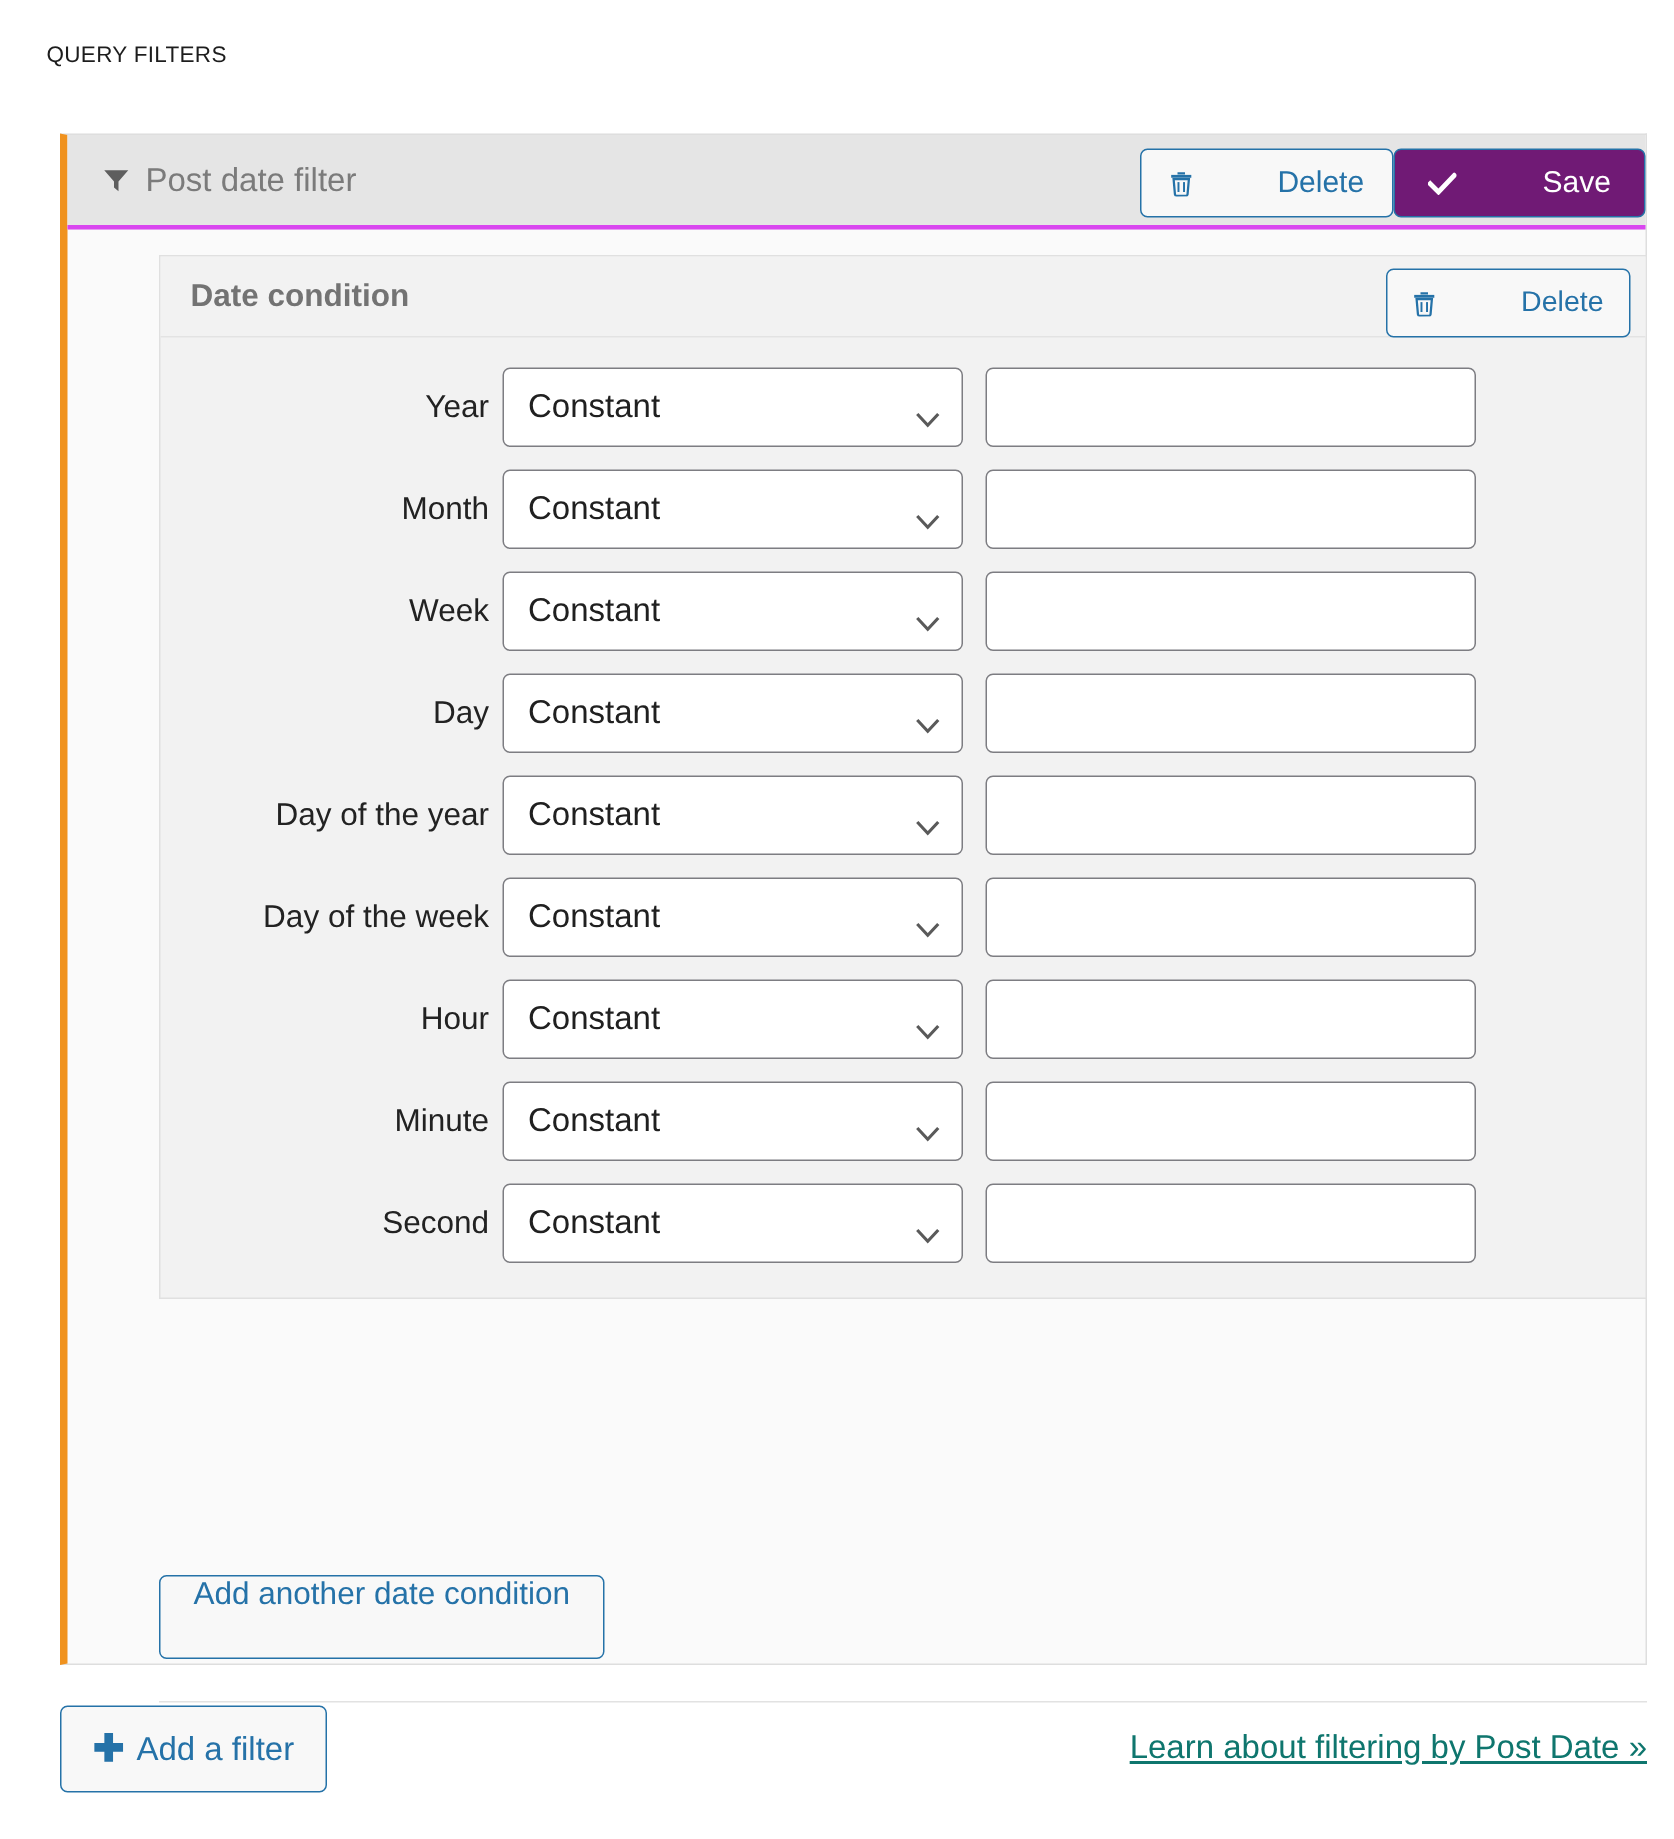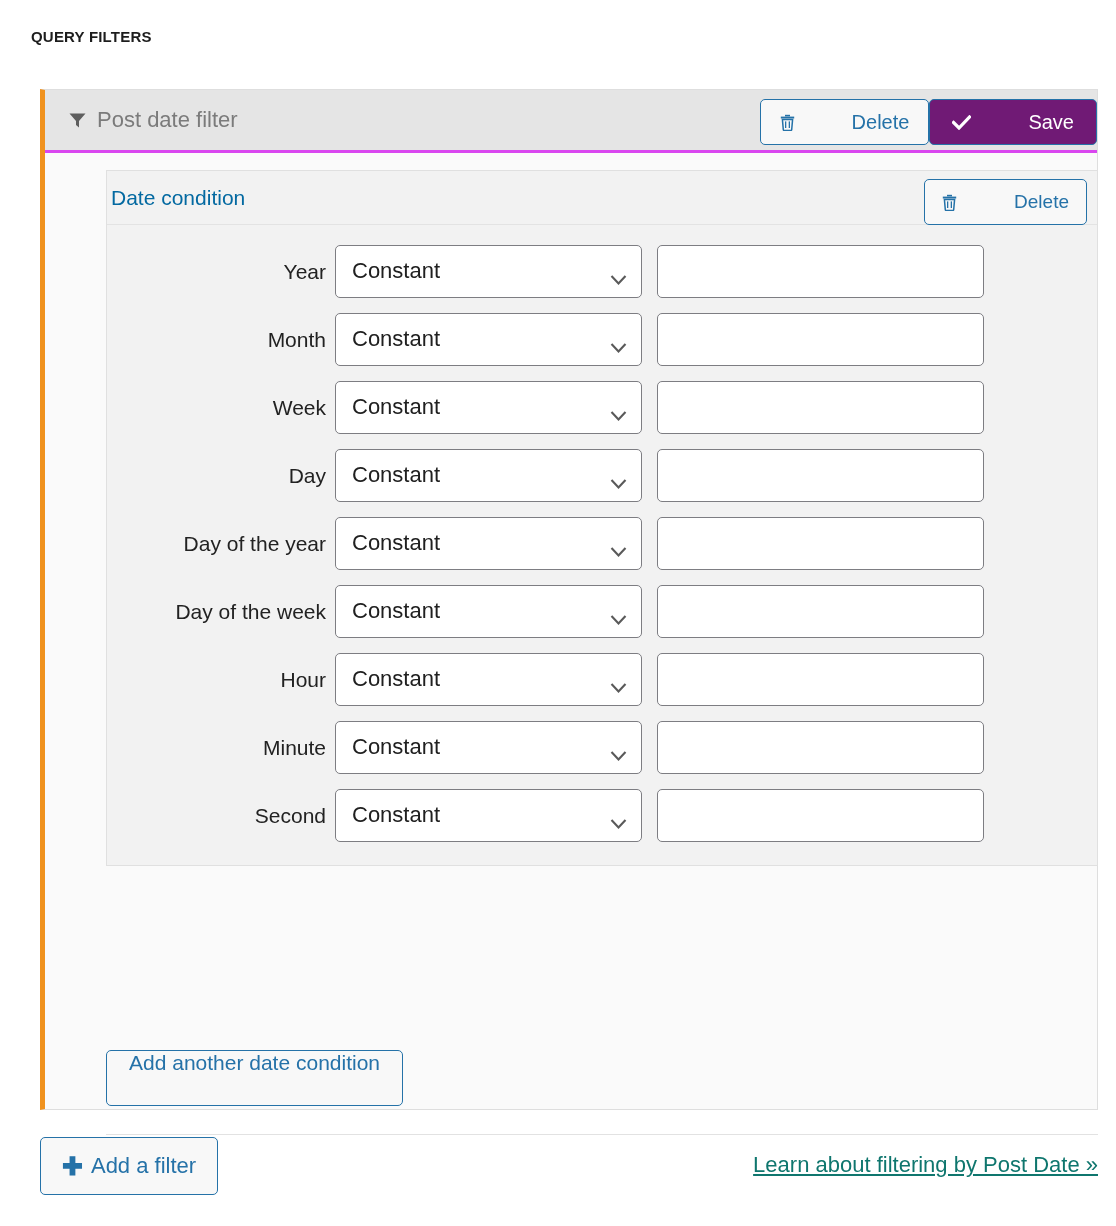--- a/index.html
+++ b/index.html
@@ -8,21 +8,21 @@
     width: 1116px; height: 1226px;
     background: #ffffff;
     font-family: "Liberation Sans", sans-serif;
     -webkit-font-smoothing: antialiased;
   }
   .page { position: relative; width: 1116px; height: 1226px; background:#fff; }
 
   
   .section-title {
     position: absolute; left: 31px; top: 28px;
-    font-size: 15px; font-weight: 700; letter-spacing: 0.2px;
+    font-size: 15px; font-weight: 400; letter-spacing: 0.2px;
     color: #1d1d1d; text-transform: uppercase;
   }
 
   
   .filter-panel {
     position: absolute; left: 40px; top: 89px;
     width: 1058px; height: 1021px;
     background: #fafafa;
     border: 1px solid #dedede;
     border-left: 5px solid #f0921e;
@@ -69,21 +69,21 @@
     background: #f2f2f2;
     border: 1px solid #e0e0e0;
   }
   .condition-header {
     position: relative; height: 54px;
     background: #f2f2f2;
     border-bottom: 1px solid #e3e3e3;
     display:flex; align-items:center;
   }
   .condition-title {
-    margin-left: 4px; font-size: 21px; color: #0369a1; font-weight: 400;
+    margin-left: 20px; font-size: 21px; color: #737373; font-weight: 700;
   }
   .btn-outline-small {
     position: absolute; right: 10px; top: 8px;
     background: #f8f8f8; border: 1px solid #2572a8; color: #2572a8;
     font-size: 19px; height: 46px; padding: 0 17px;
   }
 
   .condition-body { padding: 12px 0 16px 0; }
 
   .row {

